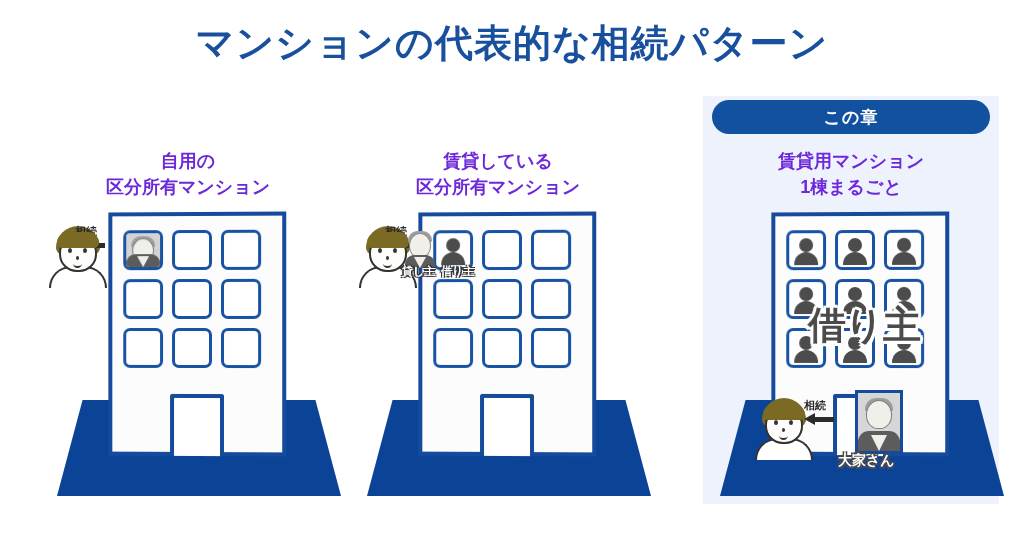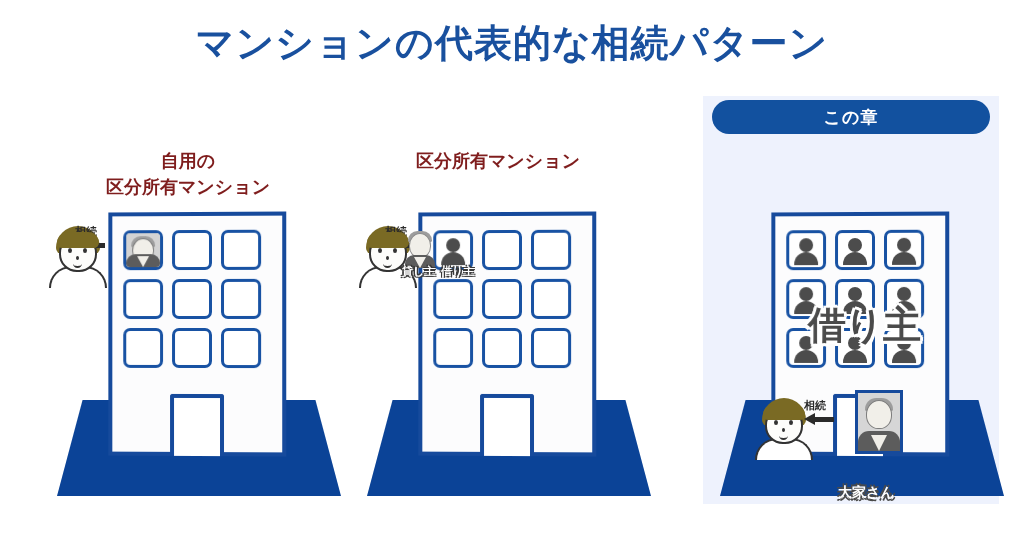--- a/index.html
+++ b/index.html
@@ -68,21 +68,21 @@
   }
 
   .col-heading {
     position: absolute;
     top: 52px;
     left: 0;
     width: 296px;
     text-align: center;
     font-size: 18px;
     font-weight: bold;
-    color: #7f1d1d;
+    color: #6d28d9;
     line-height: 1.45;
   }
   .col-heading span { display: block; white-space: nowrap; }
 
   
   .building-stage {
     position: absolute;
     top: 116px;
     left: 11px;
     width: 296px;
@@ -394,21 +394,20 @@
   .landlord-caption {
     position: absolute;
     font-size: 14px;
     font-weight: bold;
     color: #ffffff;
     white-space: nowrap;
     text-shadow:
       -1.6px -1.6px 0 #4a4a4a,  1.6px -1.6px 0 #4a4a4a,
       -1.6px  1.6px 0 #4a4a4a,  1.6px  1.6px 0 #4a4a4a;
     z-index: 9;
-    margin-top: 32px;
   }
 </style>
 </head>
 <body>
 
 <div class="page-title">マンションの代表的な相続パターン</div>
 
 <div class="highlight-panel"></div>
 
 <div class="column" id="col-1">
@@ -460,20 +459,21 @@
         <div class="shaft"></div>
           <div class="head"></div>
       </div>
     </div>
   </div>
 </div>
 
 <div class="column" id="col-2">
 
   <div class="col-heading">
+    <span>賃貸している</span>
     <span>区分所有マンション</span>
   </div>
 
   <div class="building-stage">
     <div class="base"></div>
 
     <div class="tower">
       <div class="window-grid">
         <div class="win">
           <div class="avatar-sil">
@@ -521,20 +521,24 @@
 
     <div class="cap" style="left:41px; top:52px;">貸し主</div>
     <div class="cap" style="left:80px; top:52px;">借り主</div>
   </div>
 </div>
 
 <div class="column" id="col-3">
 
   <div class="chapter-badge">この章</div>
 
+  <div class="col-heading">
+    <span>賃貸用マンション</span>
+    <span>1棟まるごと</span>
+  </div>
 
   <div class="building-stage">
     <div class="base"></div>
 
     <div class="tower">
       <div class="window-grid">
         <div class="win">
             <div class="avatar-sil">
               <div class="head"></div>
               <div class="body"></div>

